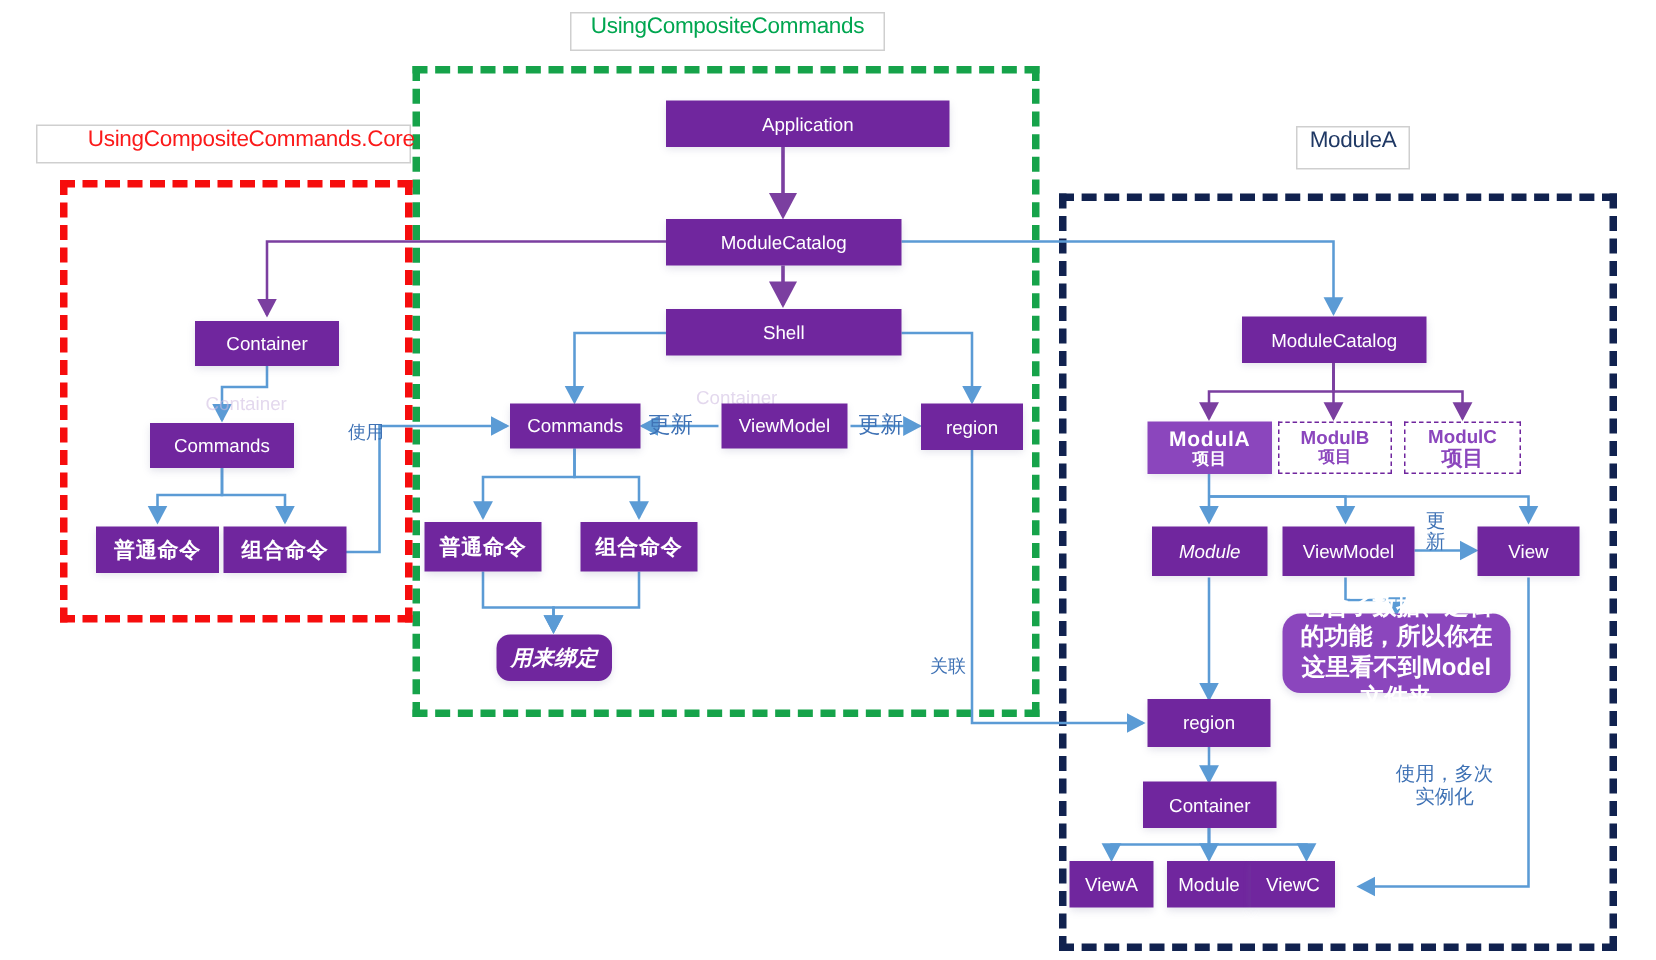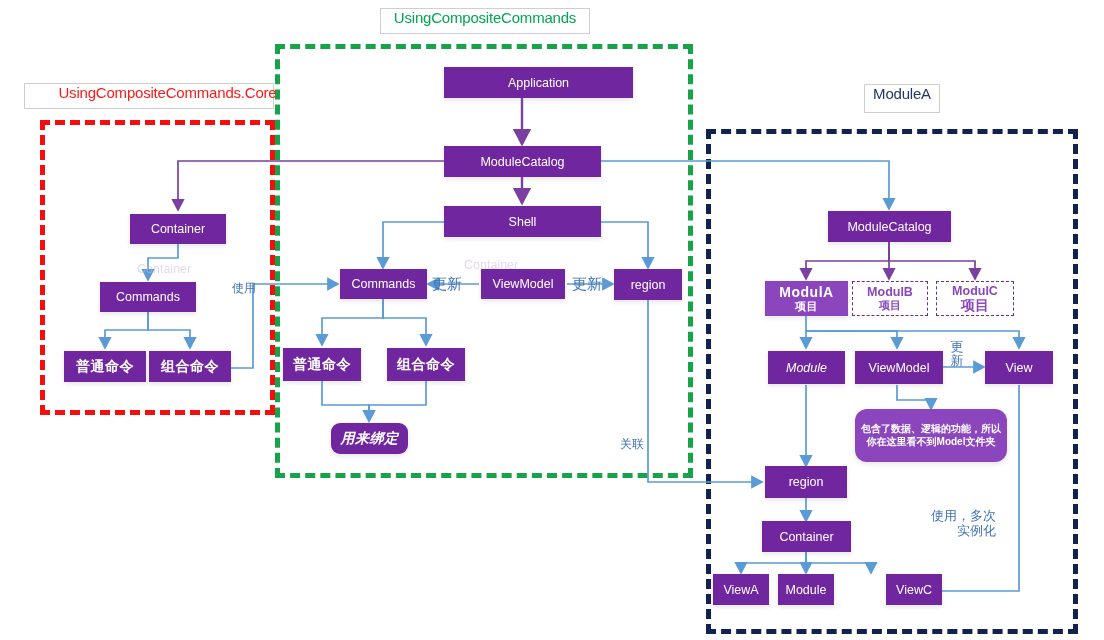--- a/index.html
+++ b/index.html
@@ -30,21 +30,21 @@
   .node.violet{background:#8b46bd;}
   .node.dashedbox{background:transparent;border:1.6px dashed #70269e;color:#8b46bd;
         box-shadow:none;font-weight:600;}
   .node .l1{display:block;}
   .node .l2{display:block;font-size:11px;font-weight:600;}
   .node.dashedbox .l1{font-size:12.5px;}
   .node.dashedbox .l2{font-size:11px;}
   .node.bigger .l2{font-size:14px;}
 
   .callout{position:absolute;box-sizing:border-box;background:#8b46bd;color:#fff;border-radius:12px;
-      font-size:10px;font-weight:700;line-height:1.28;text-align:center;
+      font-size:16px;font-weight:700;line-height:1.28;text-align:center;
       display:flex;align-items:center;justify-content:center;padding:4px 6px;
       box-shadow:0 2px 5px rgba(120,120,160,.20);}
 
   .ghost{position:absolute;color:#cdb9e0;font-size:12.5px;opacity:.55;}
 
   
   .elabel{position:absolute;color:#3f72b5;white-space:nowrap;line-height:1.15;}
   .elabel.sm{font-size:11px;}
   .elabel.md{font-size:15px;}
   .elabel.lg{font-size:12px;}
@@ -218,24 +218,24 @@
   </div>
   <div class="node" style="left:762px;top:521px;width:89px;height:31px;">
     <span class="l1">Container</span>
   </div>
   <div class="node" style="left:713px;top:574px;width:56px;height:31px;">
     <span class="l1">ViewA</span>
   </div>
   <div class="node" style="left:778px;top:574px;width:56px;height:31px;">
     <span class="l1">Module</span>
   </div>
-  <div class="node" style="left:886px;top:574px;width:56px;height:31px;">
+  <div class="node" style="left:834px;top:574px;width:56px;height:31px;">
     <span class="l1">ViewC</span>
   </div>
 
   <div class="elabel lg" style="left:232px;top:282px;">使用</div>
   <div class="elabel md" style="left:432px;top:275px;">更新</div>
   <div class="elabel md" style="left:572px;top:275px;">更新</div>
   <div class="elabel lg" style="left:620px;top:438px;">关联</div>
   <div class="elabel sm blk" style="left:950px;top:340px;width:14px;line-height:1.05;">更新</div>
-  <div class="elabel blk" style="left:930px;top:509px;width:66px;text-align:right;">使用，多次实例化</div>
+  <div class="elabel blk" style="left:930px;top:509px;width:66px;">使用，多次实例化</div>
 
 </div>
 
 </body></html>

